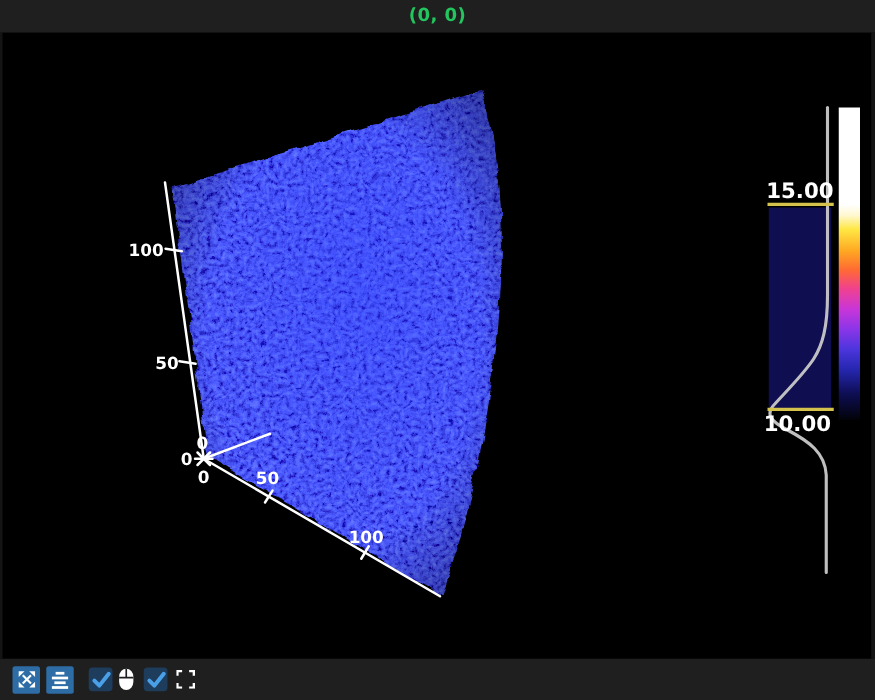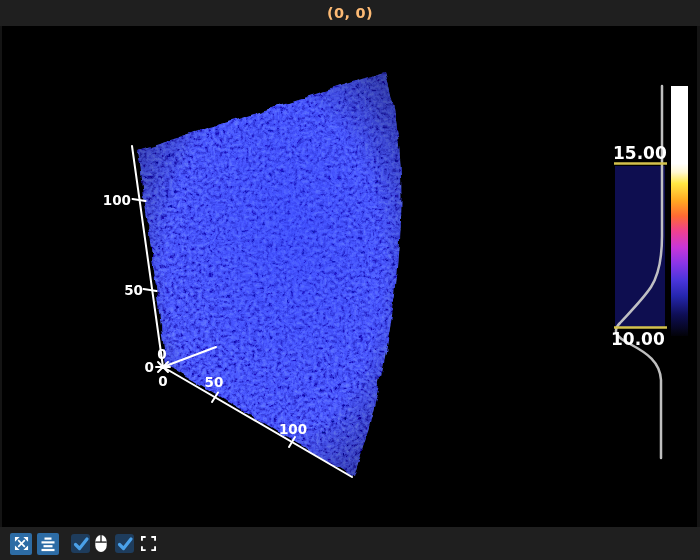--- a/index.html
+++ b/index.html
@@ -1,20 +1,20 @@
 <!DOCTYPE html>
 <html style="--chrome-bg: #1f1f1f; --canvas-bg: #000000; --axis-color: #ffffff; --btn-bg: #2d6ca5; --check-bg: #1e3c5c; --check-color: #4aa0e8; --clamp-color: #d4c24c; --histbox-color: #0e0e50; --curve-color: #c9c9c9;"><head>
 <meta charset="utf-8">
 <style>
   html,body{margin:0;padding:0;background:#101010;}
   .app{position:relative;width:700px;height:560px;background:var(--canvas-bg,#000);
        font-family:"DejaVu Sans",sans-serif;overflow:hidden;}
   .title-bar{position:absolute;top:0;left:0;right:0;height:26px;background:var(--chrome-bg,#1f1f1f);
        display:flex;align-items:center;justify-content:center;z-index:3;}
-  .title-bar span{color:#fdba74;font-size:14.5px;font-weight:700;letter-spacing:.3px;}
+  .title-bar span{color:#22c55e;font-size:14.5px;font-weight:700;letter-spacing:.3px;}
   .canvas{position:absolute;top:26px;left:0;right:0;bottom:33px;background:#141414;}
   .canvas svg{position:absolute;left:2px;top:0;display:block;background:#000;}
   .toolbar{position:absolute;left:0;right:0;bottom:0;height:33px;background:var(--chrome-bg,#1f1f1f);
        display:flex;align-items:center;padding-left:10px;z-index:3;}
   .tbtn{width:22px;height:22px;background:var(--btn-bg,#2d6ca5);border:none;border-radius:2px;
        display:flex;align-items:center;justify-content:center;padding:0;margin-right:5px;cursor:pointer;}
   .chk{width:19px;height:19px;background:var(--check-bg,#1e3c5c);border-radius:3px;
        display:flex;align-items:center;justify-content:center;margin-left:7px;cursor:pointer;}
   .plainbtn{background:transparent;border:none;padding:0;display:flex;align-items:center;
        justify-content:center;cursor:pointer;}

